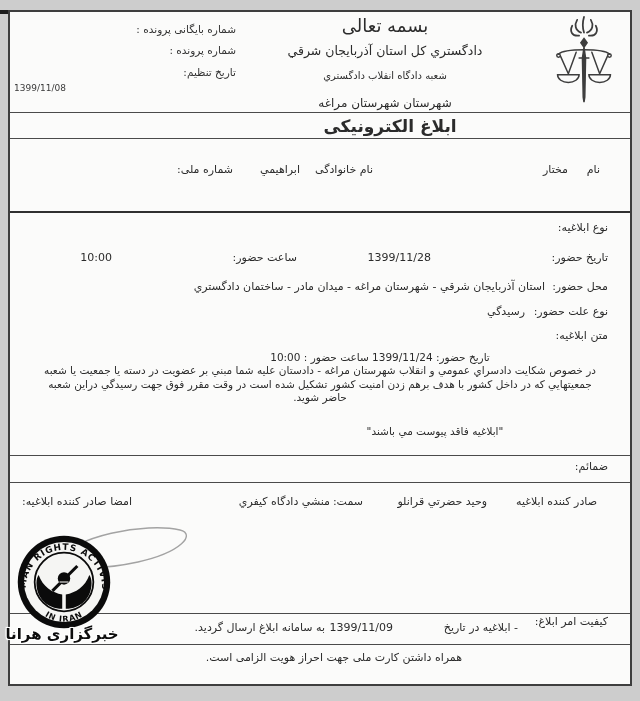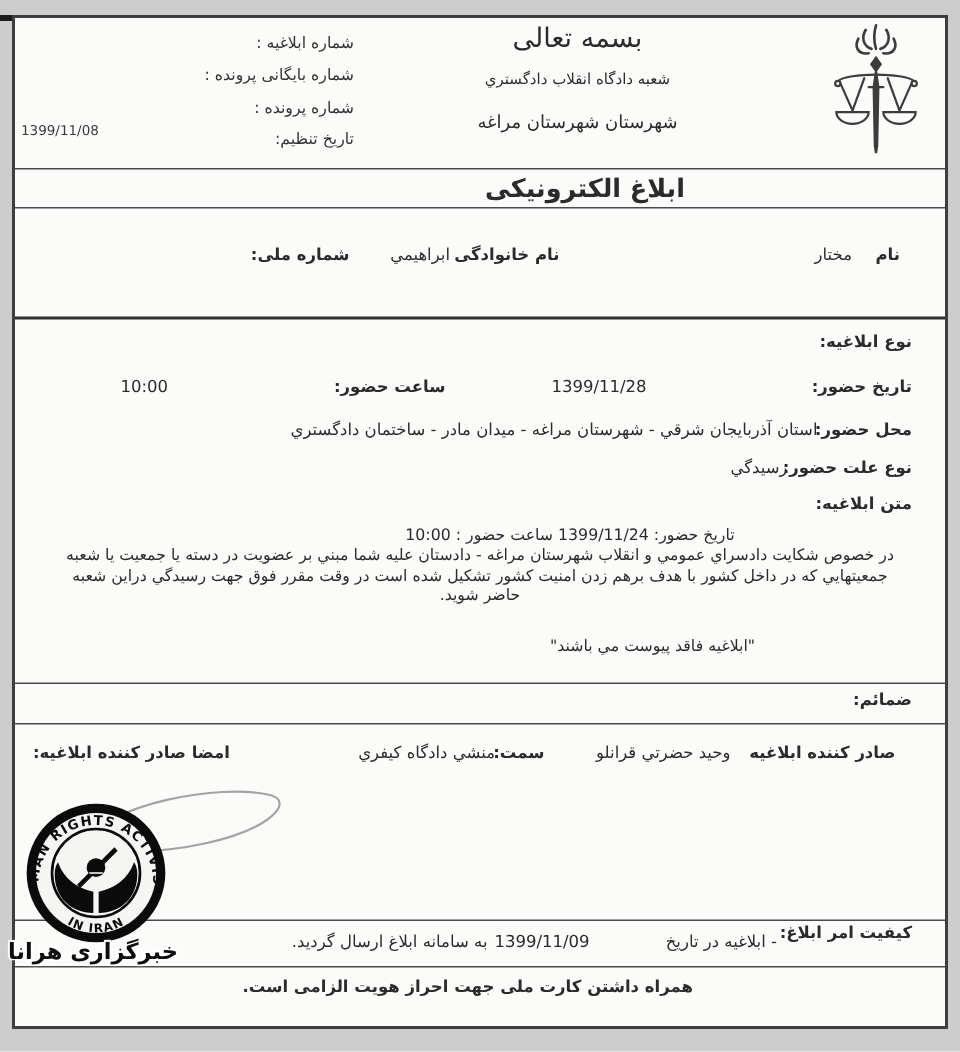--- a/index.html
+++ b/index.html
@@ -7,21 +7,21 @@
     width:640px;height:701px;background:#cdcdcd;
     font-family:"DejaVu Sans",sans-serif;color:#2b2b2b;overflow:hidden;
   }
   .page{position:relative;width:640px;height:701px;}
   .corner-artifact{position:absolute;left:0;top:10px;width:26px;height:4px;background:#1c1c1c;}
   .doc{
     position:absolute;left:8px;top:10px;width:620px;height:672px;
     background:#fbfbfa;border:2px solid #3e3e3e;direction:rtl;font-size:11px;
   }
   .abs{position:absolute;white-space:nowrap;}
-  .b{font-weight:bold;}
+  .b{font-weight:normal;}
   .hline{position:absolute;left:0;width:100%;height:1px;background:#4a4a4a;}
   .hline.thick{height:2px;background:#303030;}
   
   .emblem{position:absolute;left:auto;right:14px;top:1px;width:64px;height:94px;}
   .hdr-center{position:absolute;left:220px;top:3px;width:310px;text-align:center;}
   .bismillah{font-size:18px;font-weight:normal;}
   .org1{margin-top:7px;font-size:12.5px;}
   .org2{margin-top:12px;font-size:10px;}
   .org3{margin-top:15px;font-size:12px;}
   .meta-labels{position:absolute;left:46px;top:7px;width:180px;text-align:right;font-size:10.5px;line-height:21.4px;color:#333;}
@@ -67,26 +67,26 @@
         <path d="M56 44 L48 62 M40 40 L48 62"></path>
         <path d="M5 63 A11 8 0 0 0 27 63 Z"></path>
         <path d="M37 63 A11 8 0 0 0 59 63 Z"></path>
         <path d="M32 35 L33.6 46 L32.8 86 L32 91 L31.2 86 L30.4 46 Z" fill="#3d3d3d"></path>
         <path d="M27 46 L37 46"></path>
       </g>
     </svg>
 
     <div class="hdr-center">
       <div class="bismillah">بسمه تعالی</div>
+      <div class="org1">دادگستري کل استان آذربایجان شرقي</div>
       <div class="org2">شعبه دادگاه انقلاب دادگستري</div>
       <div class="org3">شهرستان شهرستان مراغه</div>
     </div>
 
     <div class="meta-labels">
-      <div>شماره ابلاغیه :</div>
       <div>شماره بایگانی پرونده :</div>
       <div>شماره پرونده :</div>
       <div>تاریخ تنظیم:</div>
     </div>
     <div class="issue-date">1399/11/08</div>
 
     <div class="hline" style="top:100px"></div>
     <div class="doc-title">ابلاغ الکترونیکی</div>
     <div class="hline" style="top:126px"></div>
 

